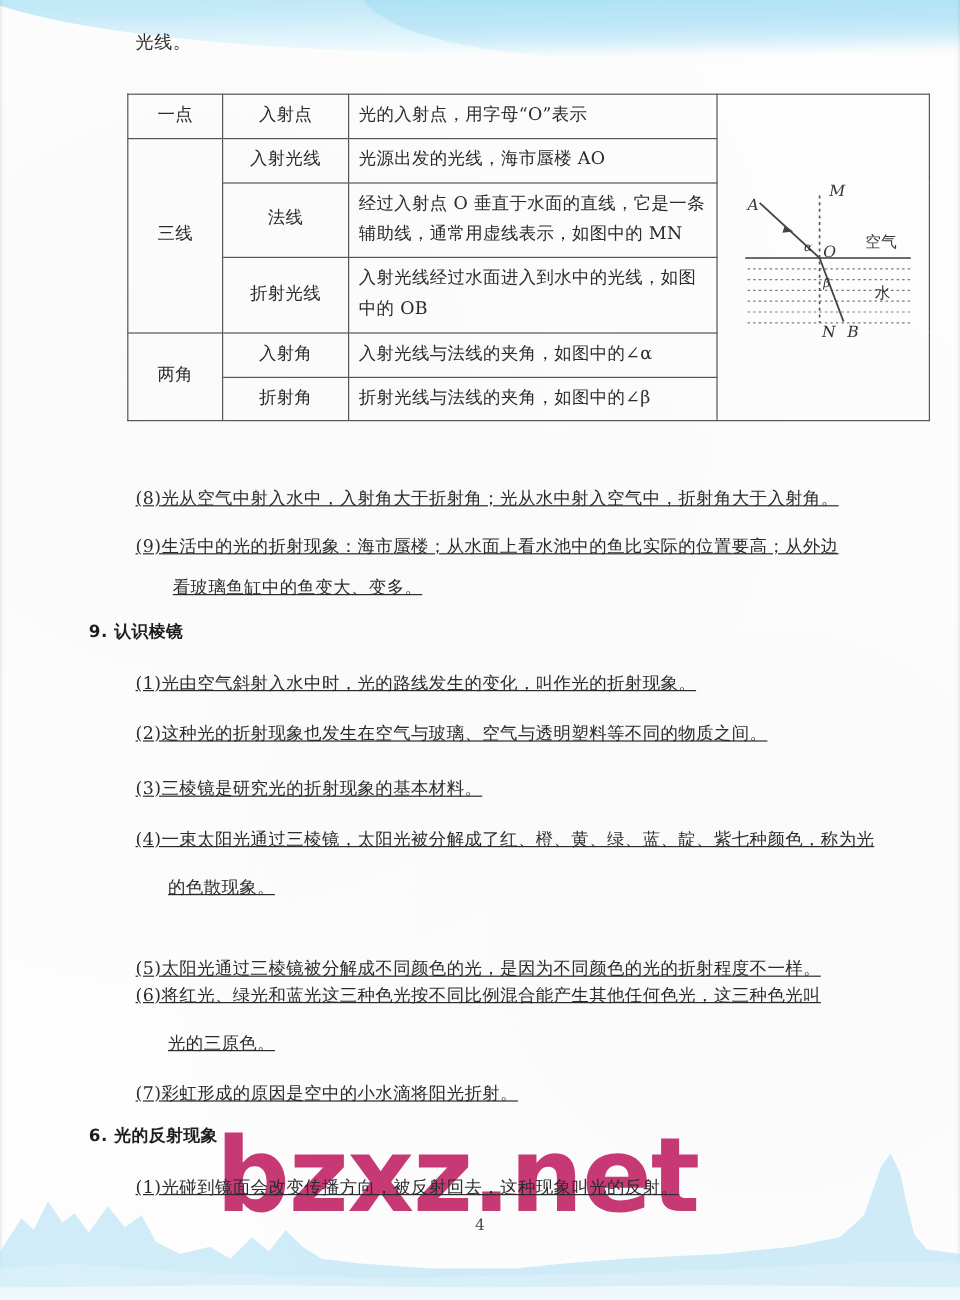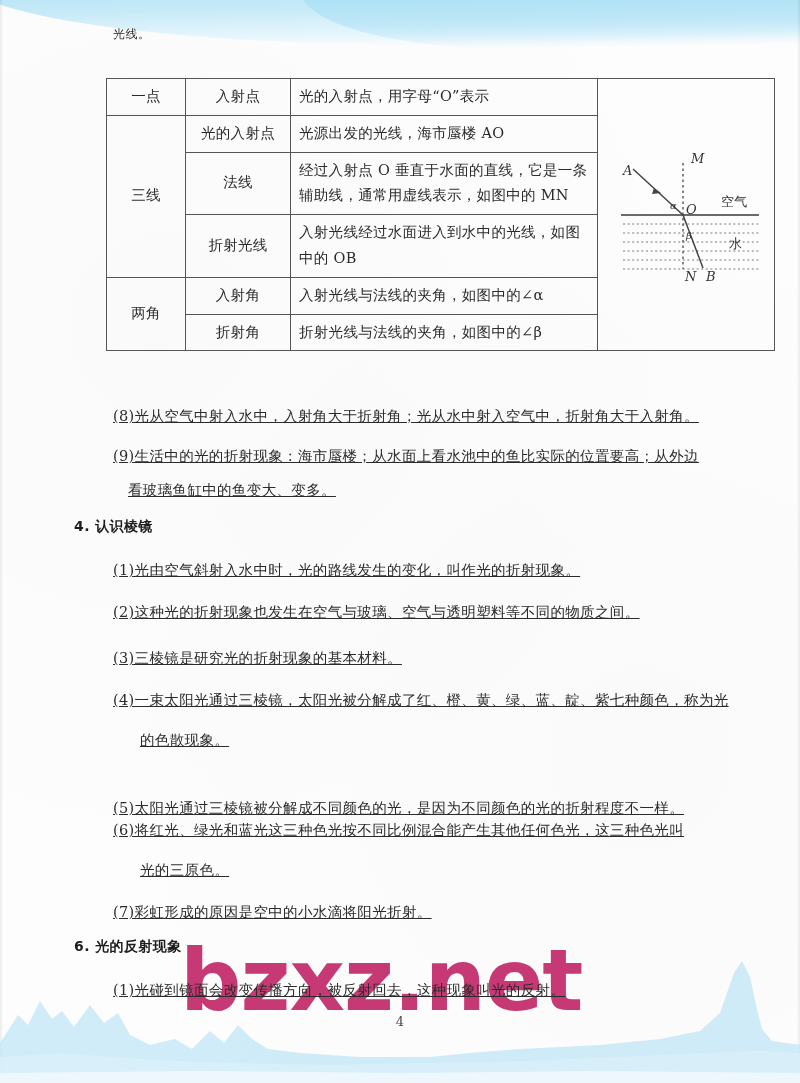--- a/index.html
+++ b/index.html
@@ -93,21 +93,21 @@
     position: absolute;
     left: 0;
     top: 0;
     width: 800px;
   }
 
   .lead-line {
     position: absolute;
     left: 113px;
     top: 26px;
-    font-size: 12px;
+    font-size: 15px;
     letter-spacing: 0.5px;
   }
 
   
   table.spec {
     position: absolute;
     left: 106px;
     top: 78px;
     width: 600px;
     border-collapse: collapse;
@@ -217,21 +217,21 @@
           <text x="63" y="74" font-family="DejaVu Serif, serif" font-style="italic" font-size="10" fill="#333">α</text>
           <text x="79" y="104" font-family="DejaVu Serif, serif" font-style="italic" font-size="10" fill="#333">β</text>
           <text x="114" y="71" font-family="DejaVu Serif, serif" font-size="13" fill="#333">空气</text>
           <text x="122" y="113" font-family="DejaVu Serif, serif" font-size="13" fill="#333">水</text>
         </svg>
       </td>
     </tr>
 
     <tr>
       <td class="c1" rowspan="3">三线</td>
-      <td class="c2">光的入射点</td>
+      <td class="c2">入射光线</td>
       <td class="c3">光源出发的光线，海市蜃楼 AO</td>
     </tr>
 
     <tr>
       <td class="c2">法线</td>
       <td class="c3">经过入射点 O 垂直于水面的直线，它是一条辅助线，通常用虚线表示，如图中的 MN</td>
     </tr>
 
     <tr>
       <td class="c2">折射光线</td>
@@ -246,23 +246,23 @@
 
     <tr>
       <td class="c2">折射角</td>
       <td class="c3">折射光线与法线的夹角，如图中的∠β</td>
     </tr>
   </tbody>
     </table>
 
   <div class="para" style="left:113px; top:403px;">(8)光从空气中射入水中，入射角大于折射角；光从水中射入空气中，折射角大于入射角。</div>
   <div class="para" style="left:113px; top:443px;">(9)生活中的光的折射现象：海市蜃楼；从水面上看水池中的鱼比实际的位置要高；从外边</div>
-  <div class="para" style="left:128px; top:477px;">看玻璃鱼缸中的鱼变大、变多。</div>
-
-  <div class="heading" style="left:74px; top:518px;">4. 认识棱镜</div>
+  <div class="para" style="left:144px; top:477px;">看玻璃鱼缸中的鱼变大、变多。</div>
+
+  <div class="heading" style="left:74px; top:518px;">9. 认识棱镜</div>
 
   <div class="para" style="left:113px; top:557px;">(1)光由空气斜射入水中时，光的路线发生的变化，叫作光的折射现象。</div>
   <div class="para" style="left:113px; top:599px;">(2)这种光的折射现象也发生在空气与玻璃、空气与透明塑料等不同的物质之间。</div>
   <div class="para" style="left:113px; top:645px;">(3)三棱镜是研究光的折射现象的基本材料。</div>
   <div class="para" style="left:113px; top:687px;">(4)一束太阳光通过三棱镜，太阳光被分解成了红、橙、黄、绿、蓝、靛、紫七种颜色，称为光</div>
   <div class="para" style="left:140px; top:727px;">的色散现象。</div>
   <div class="para" style="left:113px; top:772px;margin-top:23px;">(5)太阳光通过三棱镜被分解成不同颜色的光，是因为不同颜色的光的折射程度不一样。</div>
   <div class="para" style="left:113px; top:817px;">(6)将红光、绿光和蓝光这三种色光按不同比例混合能产生其他任何色光，这三种色光叫</div>
   <div class="para" style="left:140px; top:857px;">光的三原色。</div>
   <div class="para" style="left:113px; top:899px;">(7)彩虹形成的原因是空中的小水滴将阳光折射。</div>

